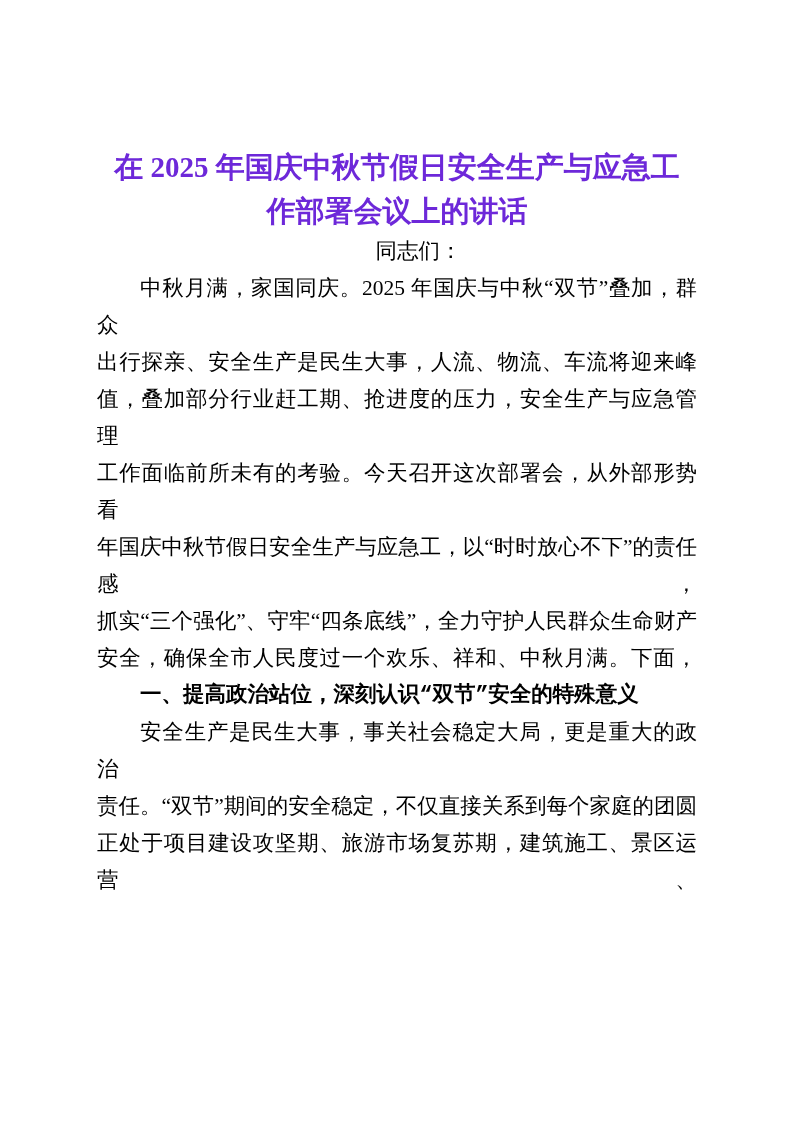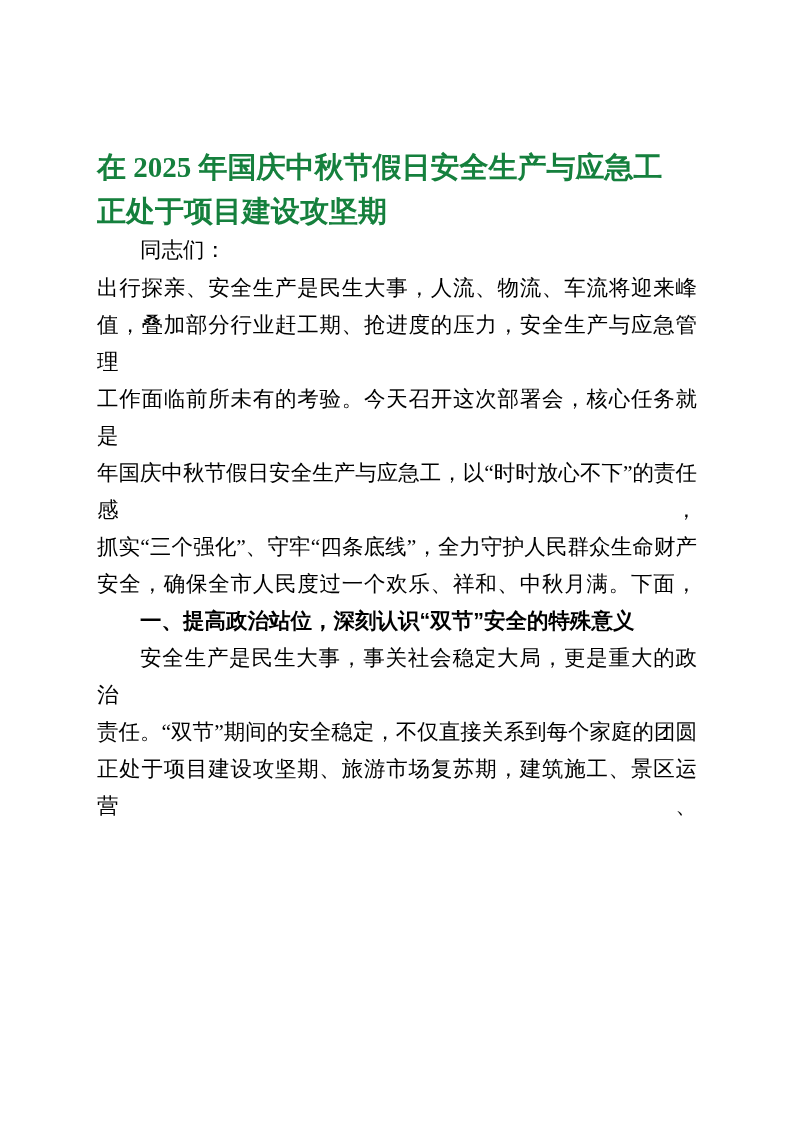--- a/index.html
+++ b/index.html
@@ -21,66 +21,66 @@
     left: 97px;
     top: 145px;
     width: 600px;
     color: #000000;
   }
   .doc-title {
     font-family: "Liberation Serif", serif;
     font-size: 29px;
     font-weight: bold;
     line-height: 44px;
-    text-align: left;
-    color: #15803d;
+    text-align: center;
+    color: #6d28d9;
   }
   .doc-title .title-line { display: block; }
   .doc-body {
     margin-top: 0;
     font-size: 21.5px;
     line-height: 37px;
     color: #000000;
   }
   .line {
     text-align: justify;
     text-align-last: justify;
   }
   .line.last {
     text-align: justify;
     text-align-last: left;
   }
   .line.first { text-indent: 2em; }
   .salutation {
     text-indent: 2em;
-    text-align: left;
-    font-family: Liberation Mono, monospace;
+    text-align: center;
   }
   .heading {
-    font-family: Liberation Sans, sans-serif;
+    font-family: Liberation Mono, monospace;
     font-weight: bold;
     text-indent: 2em;
     text-align: left;
   }
 </style>
 </head>
 <body>
 
 <div class="page">
   <div class="content">
     <h1 class="doc-title">
       <span class="title-line">在 2025 年国庆中秋节假日安全生产与应急工</span>
-      <span class="title-line">正处于项目建设攻坚期</span>
+      <span class="title-line">作部署会议上的讲话</span>
     </h1>
     <div class="doc-body" id="doc-body">
         <div class="salutation">同志们：</div>
         <div class="para">
+          <div class="line first">中秋月满，家国同庆。2025 年国庆与中秋“双节”叠加，群众</div>
           <div class="line">出行探亲、安全生产是民生大事，人流、物流、车流将迎来峰</div>
           <div class="line">值，叠加部分行业赶工期、抢进度的压力，安全生产与应急管理</div>
-          <div class="line">工作面临前所未有的考验。今天召开这次部署会，核心任务就是</div>
+          <div class="line">工作面临前所未有的考验。今天召开这次部署会，从外部形势看</div>
           <div class="line">年国庆中秋节假日安全生产与应急工，以“时时放心不下”的责任感，</div>
           <div class="line">抓实“三个强化”、守牢“四条底线”，全力守护人民群众生命财产</div>
           <div class="line">安全，确保全市人民度过一个欢乐、祥和、中秋月满。下面，</div>
         </div>
         <div class="heading">一、提高政治站位，深刻认识“双节”安全的特殊意义</div>
         <div class="para">
           <div class="line first">安全生产是民生大事，事关社会稳定大局，更是重大的政治</div>
           <div class="line">责任。“双节”期间的安全稳定，不仅直接关系到每个家庭的团圆</div>
           <div class="line">正处于项目建设攻坚期、旅游市场复苏期，建筑施工、景区运营、</div>
         </div>

